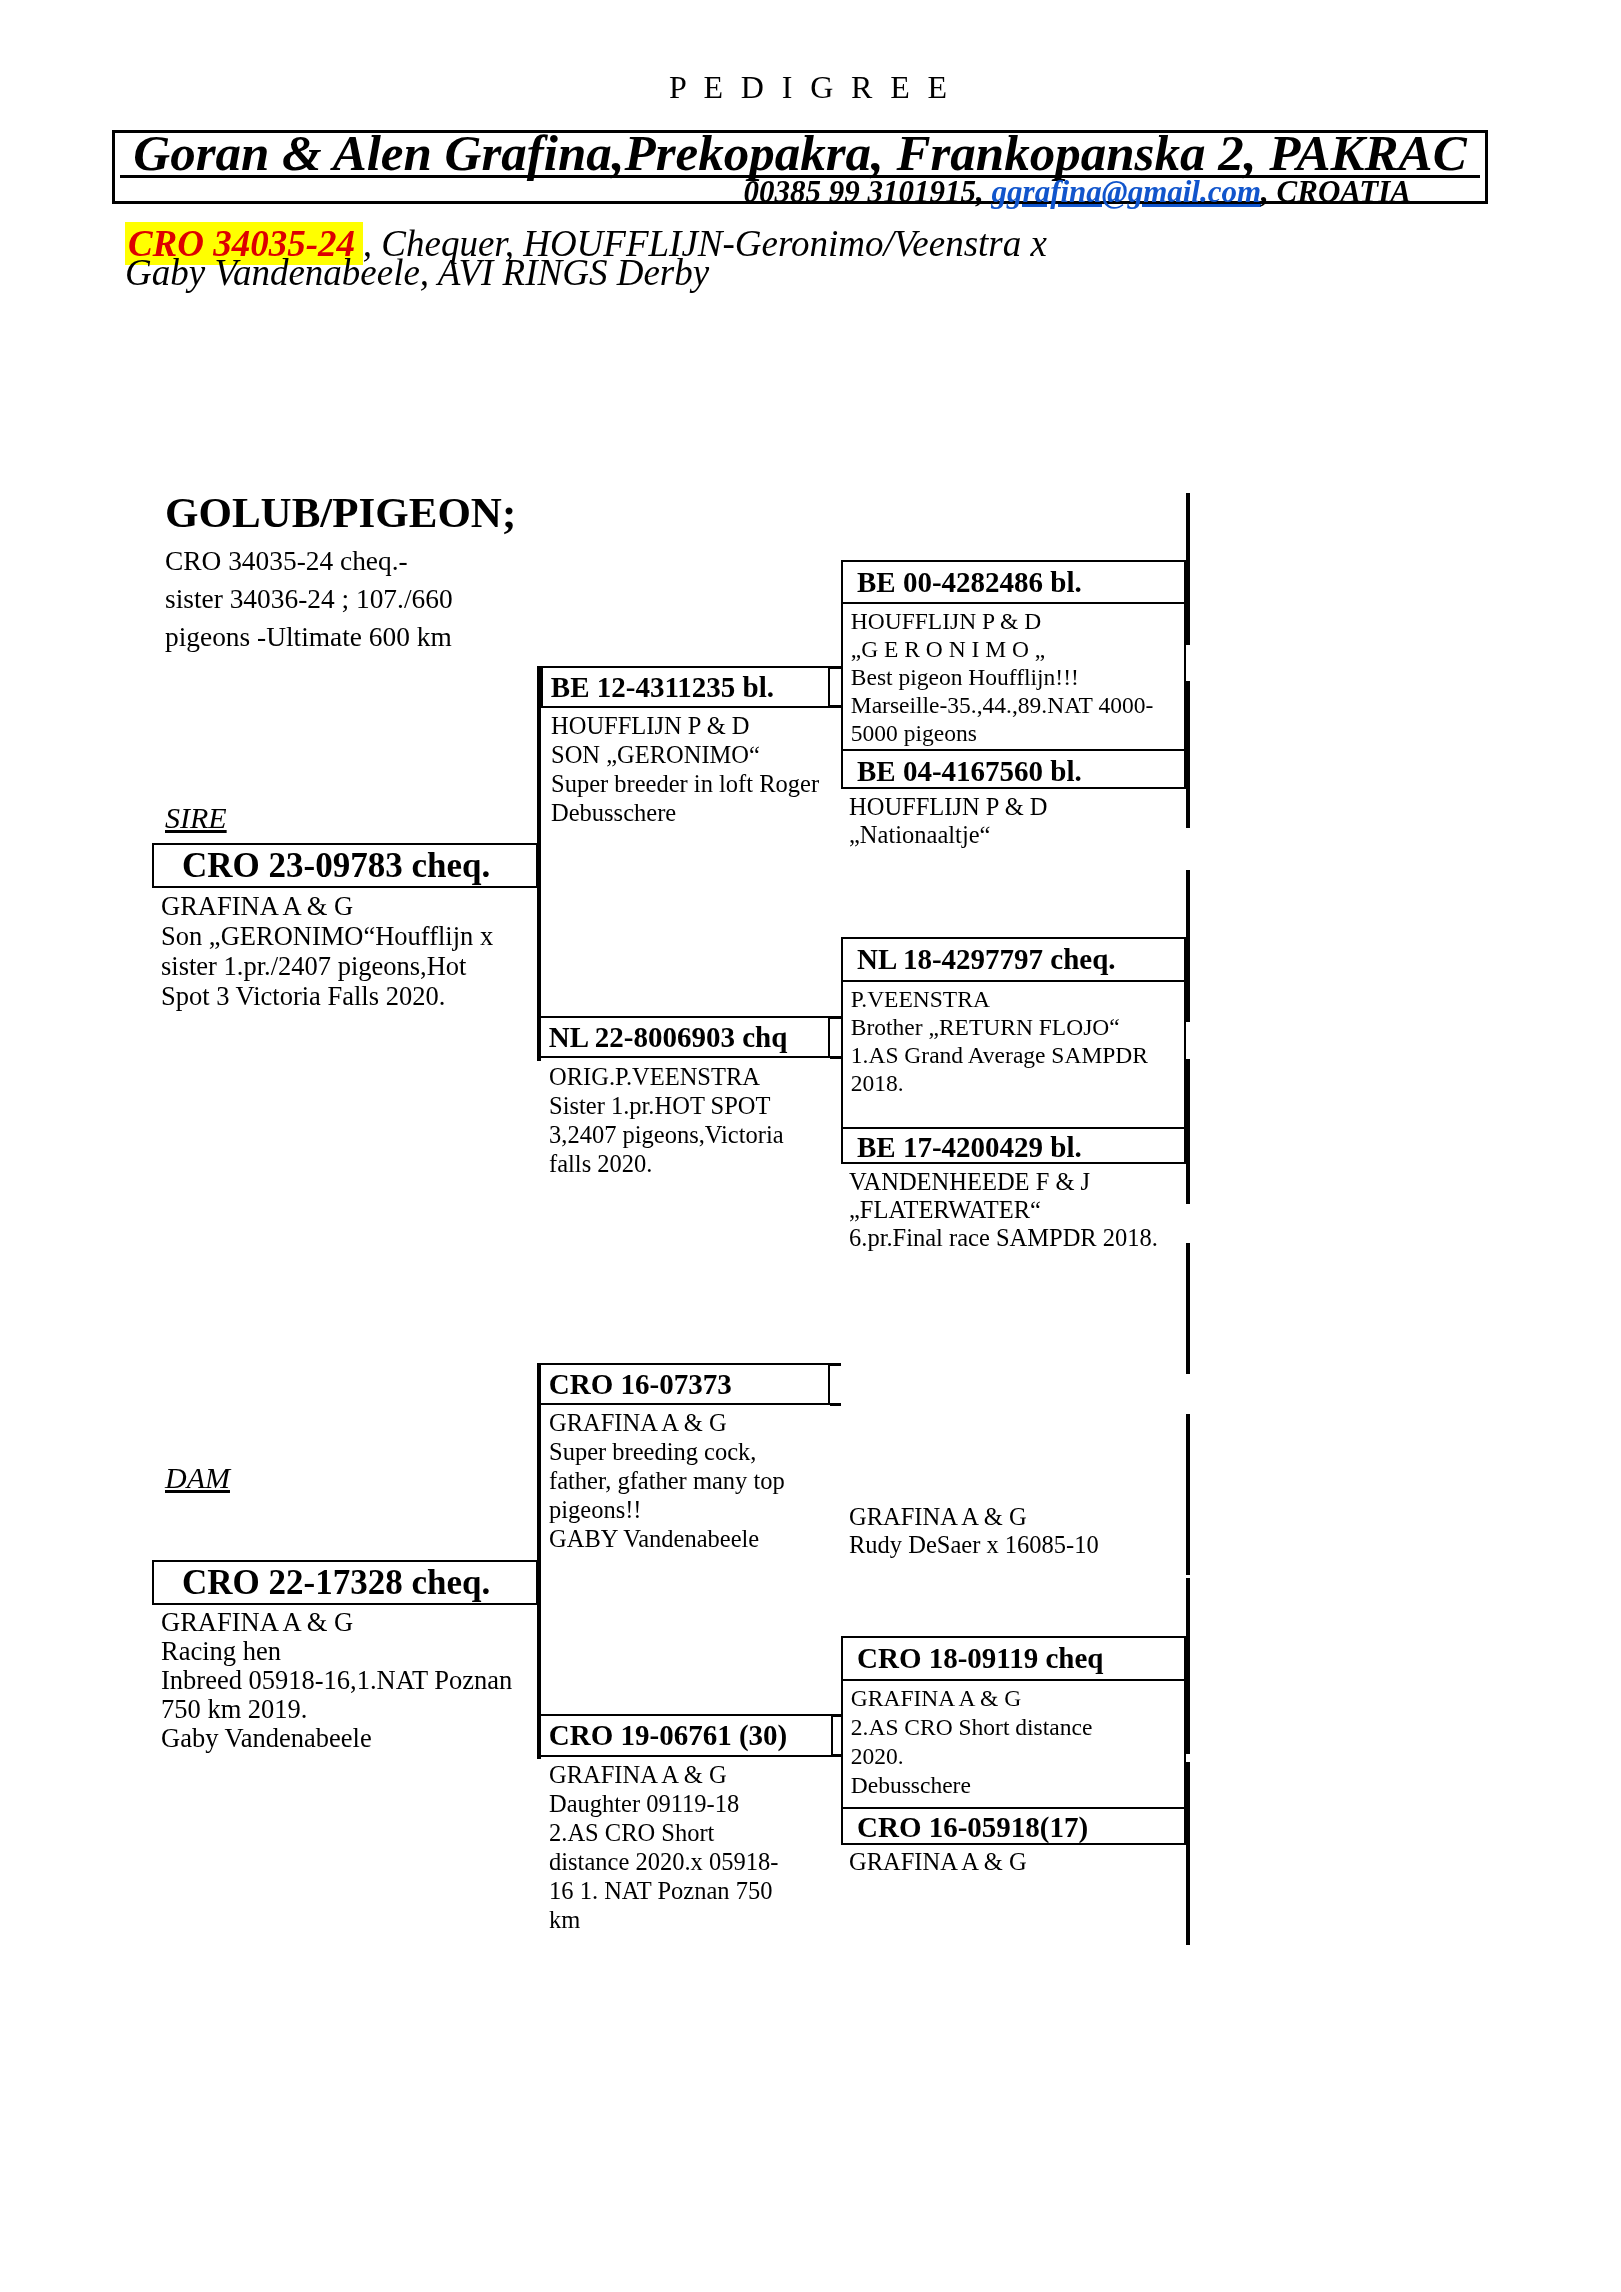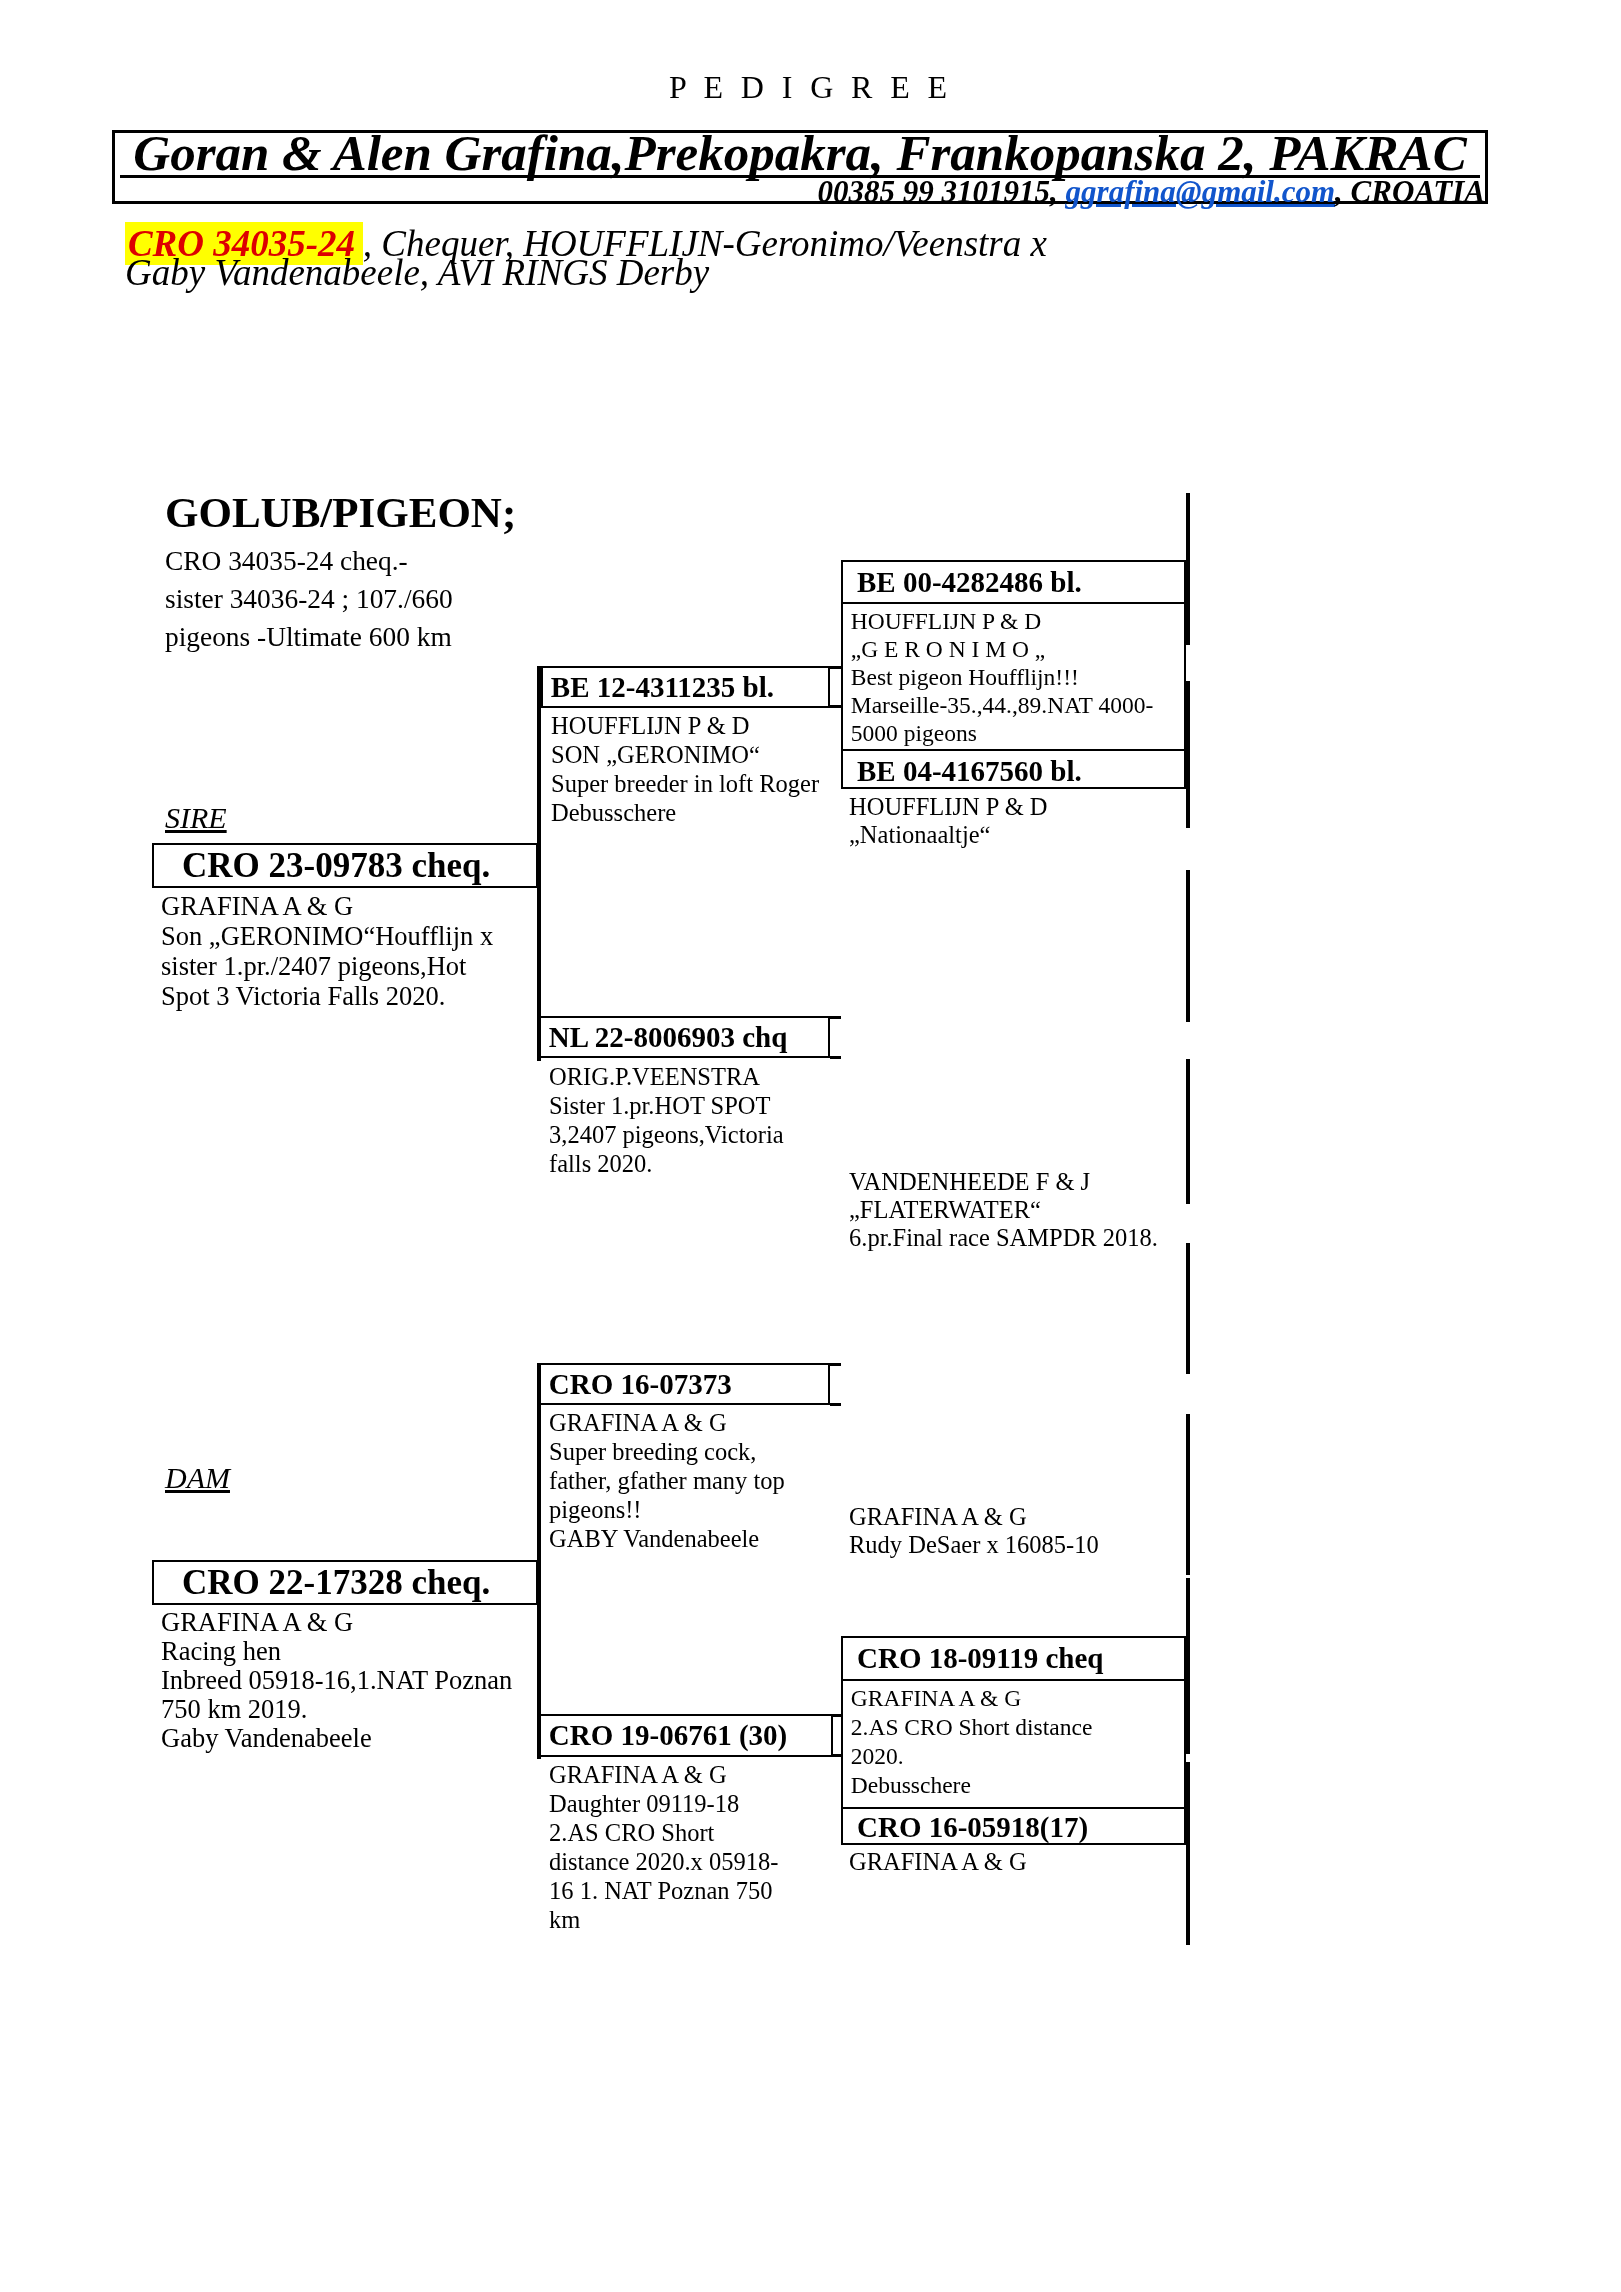--- a/index.html
+++ b/index.html
@@ -8,21 +8,21 @@
     background:#ffffff; color:#000;
     font-family:"Liberation Serif","DejaVu Serif",serif;
     overflow:hidden;
   }
   .abs { position:absolute; box-sizing:border-box; }
   .lines { white-space:pre-line; }
   .title { left:0; right:0; top:69px; text-align:center; font-size:32px; letter-spacing:4.9px; }
   .header-box { left:112px; top:130px; width:1376px; height:74px; border:3.9px solid #000; text-align:center; }
   .hb1 { font-weight:700; font-style:italic; font-size:51px; line-height:41px; }
   .hb1 span.u { display:inline-block; border-bottom:3.9px solid #000; padding:0 13.7px 1px 13.7px; }
-  .hb2 { font-weight:700; font-style:italic; font-size:31px; line-height:28px; text-align:right; }
+  .hb2 { font-weight:700; font-style:italic; font-size:31px; line-height:28px; text-align:right; padding-right:74px; }
   .subj { font-style:italic; font-size:37px; }
   .subj .ring { font-weight:700; padding:1px 7.8px 1px 2.9px; }
   .golub-head { font-weight:700; font-size:43px; }
   .parent-label { font-style:italic; font-size:30px; text-decoration:underline; }
   .col1-box { border:2.9px solid #000; font-weight:700; font-size:35px; padding-left:28px; display:flex; align-items:center; }
   .col1-lines { font-size:26.5px; }
   .col2-box { border:2.9px solid #000; font-weight:700; font-size:29px; padding-left:7.8px; display:flex; align-items:center; }
   .col2-lines { font-size:24.5px; line-height:29px; }
   .pair { border:2.9px solid #000; left:841px; width:345px; }
   .pair .ph { font-weight:700; font-size:29px; padding-left:14px; display:flex; align-items:center; border-bottom:2.9px solid #000; }
@@ -107,20 +107,28 @@
     <div class="t1 lines" style="height:142px;">HOUFFLIJN P &amp; D
 „G E R O N I M O „
 Best pigeon Houfflijn!!!
 Marseille-35.,44.,89.NAT 4000-
 5000 pigeons</div>
     <div class="ph last" style="height:41px;">BE 04-4167560 bl.</div>
   </div>
   <div class="abs lines col3-lines" style="left:849px; top:793px; width:338px;">HOUFFLIJN P &amp; D
 „Nationaaltje“</div>
 
+  <div class="abs pair" style="top:937px; height:227px;">
+    <div class="ph" style="height:41px;">NL 18-4297797 cheq.</div>
+    <div class="t1 lines" style="height:142px;">P.VEENSTRA
+Brother „RETURN FLOJO“
+1.AS Grand Average SAMPDR
+2018.</div>
+    <div class="ph last" style="height:38px;">BE 17-4200429 bl.</div>
+  </div>
   <div class="abs lines col3-lines" style="left:849px; top:1168px; width:338px;">VANDENHEEDE F &amp; J
 „FLATERWATER“
 6.pr.Final race SAMPDR 2018.</div>
 
   <div class="abs lines col3-lines" style="left:849px; top:1503px; width:338px;">GRAFINA A &amp; G
 Rudy DeSaer x 16085-10</div>
 
   <div class="abs pair" style="top:1636px; height:209px;">
     <div class="ph" style="height:41px;">CRO 18-09119 cheq</div>
     <div class="t1 lines" style="height:123px; line-height:29px;">GRAFINA A &amp; G

